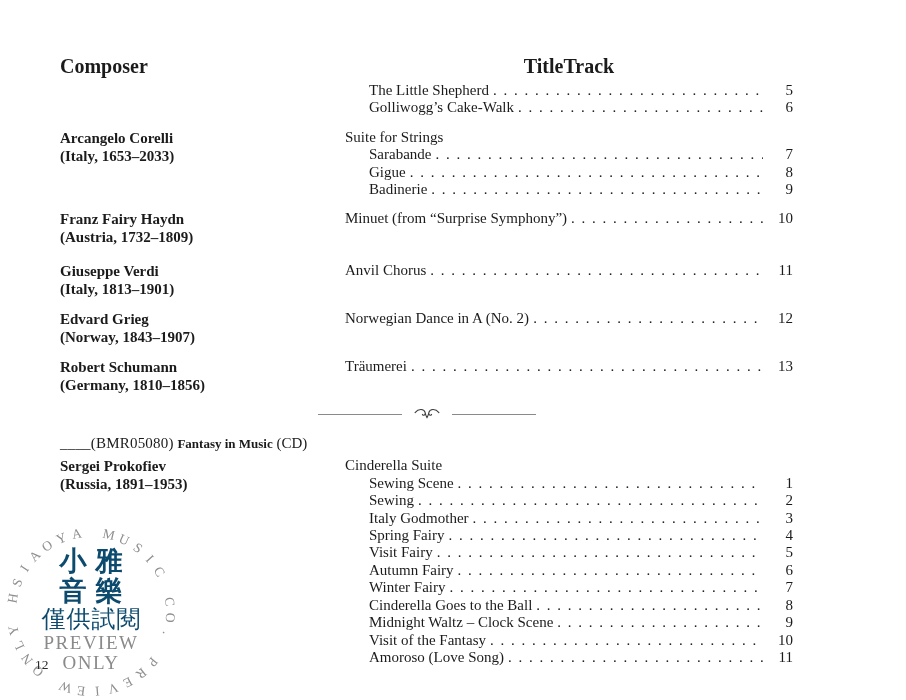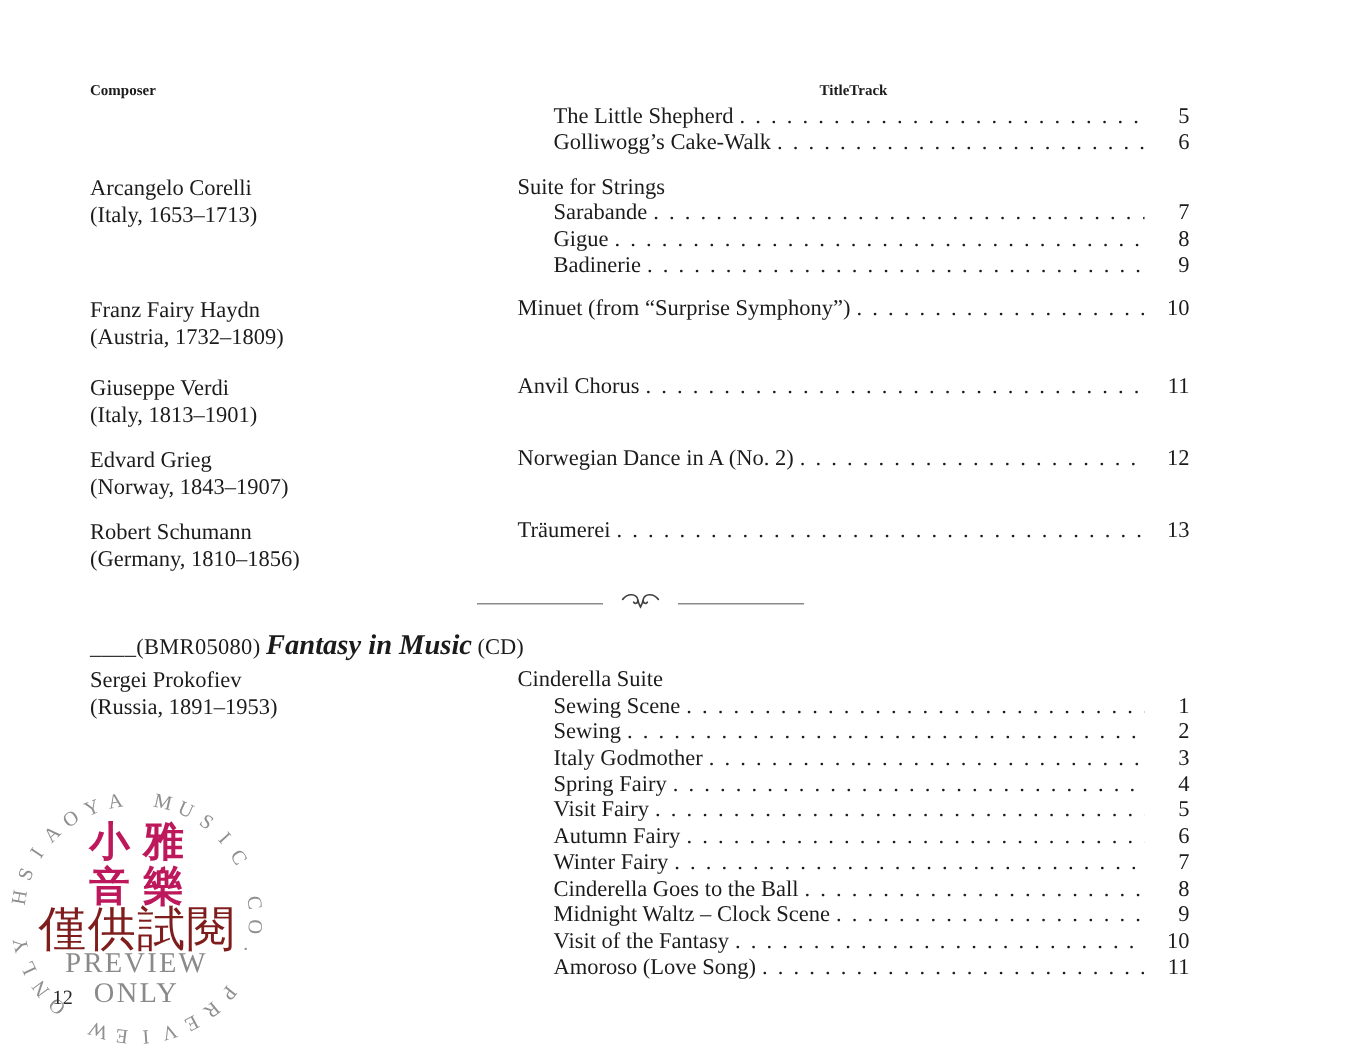--- a/index.html
+++ b/index.html
@@ -9,51 +9,51 @@
     width:906px; height:700px;
     background:#fff;
     overflow:hidden;
     font-family:"Liberation Serif","DejaVu Serif",serif;
     color:#1b1b1b;
     font-size:15px;
   }
   .content { position:absolute; left:60px; top:55px; width:733px; }
 
   
-  .hrow { display:grid; grid-template-columns:285px 1fr; font-weight:bold; font-size:10px; margin-bottom:4px; }
+  .hrow { display:grid; grid-template-columns:285px 1fr; font-weight:bold; font-size:20px; margin-bottom:4px; }
   .hrow .title-track { display:flex; justify-content:center; }
   .entry { display:grid; grid-template-columns:285px 1fr; margin-bottom:12px; }
   .entry.gap-lg { margin-bottom:16px; }
-  .composer-cell { line-height:18px; }
+  .composer-cell { line-height:18px;font-weight:bold; }
   .lines-cell { min-width:0; }
 
   .gline { line-height:17.4px; }
   .tline { display:flex; line-height:17.4px; }
   .tline.indent { padding-left:24px; }
   .tline .ttl { white-space:nowrap; }
   .tline .dots { flex:1; overflow:hidden; white-space:nowrap; word-spacing:3px; margin:0 4px; color:#1b1b1b; }
   .tline .num { min-width:26px; text-align:right; }
 
   
   .divider { display:flex; align-items:center; justify-content:center; gap:12px; margin:10px 0 9px; }
   .divider .dline { width:84px; height:1px; background:#8a8a8a; }
 
   
   .album { margin:0 0 2px; line-height:22px; }
   .album .cat { letter-spacing:0.2px; }
-  .album .atitle { font-weight:bold; font-style:italic; font-size:19px; }
+  .album .atitle { font-weight:bold; font-size:13px; }
   .album .fmt { font-size:15px; }
 
   
   .watermark { position:absolute; left:3px; top:524px; width:176px; height:176px; pointer-events:none; }
   .wm-ring { position:absolute; inset:0; }
   .wm-ring span { position:absolute; left:50%; top:50%; font-size:13.5px; color:#8f8f8f; font-family:"Liberation Serif",serif; }
   .wm-center { position:absolute; inset:0; display:flex; flex-direction:column; align-items:center; padding-top:22px; text-align:center; }
-  .wm-cjk-lg { font-size:27px; line-height:30px; letter-spacing:9px; padding-left:9px; color:#be185d; font-weight:bold; }
-  .wm-cjk-sm { font-size:32px; line-height:27px; letter-spacing:1px; padding-left:1px; color:#7f1d1d; }
+  .wm-cjk-lg { font-size:27px; line-height:30px; letter-spacing:9px; padding-left:9px; color:#0c4a6e; font-weight:bold; }
+  .wm-cjk-sm { font-size:24px; line-height:27px; letter-spacing:1px; padding-left:1px; color:#0c4a6e; }
   .wm-latin { font-size:19px; line-height:20px; letter-spacing:1.5px; color:#8a8a8a; }
 
   .page-num { position:absolute; left:35px; top:657px; font-size:13.5px; color:#2a2a2a; }
 </style>
 </head>
 <body>
 
 <div class="page">
   <div class="content">
 
@@ -77,21 +77,21 @@
           <span class="ttl">Golliwogg’s Cake-Walk</span>
           <span class="dots">. . . . . . . . . . . . . . . . . . . . . . . . . . . . . . . . . . . . . . . . . . . . . . . . . . . . . . . . . . . . . . . . . . . . . . . . . . . . . . . . . . . . . . . . . . . . . . . . . . . . . . . . . . . . . . . . . . . . . . . . </span>
           <span class="num">6</span>
         </div>
       </div>
     </div>
 
     <div class="entry">
       <div class="composer-cell">
         <div>Arcangelo Corelli</div>
-        <div>(Italy, 1653–1713)</div>
+        <div>(Italy, 1653–2033)</div>
       </div>
       <div class="lines-cell">
         <div class="gline">Suite for Strings</div>
         <div class="tline indent">
           <span class="ttl">Sarabande</span>
           <span class="dots">. . . . . . . . . . . . . . . . . . . . . . . . . . . . . . . . . . . . . . . . . . . . . . . . . . . . . . . . . . . . . . . . . . . . . . . . . . . . . . . . . . . . . . . . . . . . . . . . . . . . . . . . . . . . . . . . . . . . . . . . </span>
           <span class="num">7</span>
         </div>
         <div class="tline indent">
           <span class="ttl">Gigue</span>

